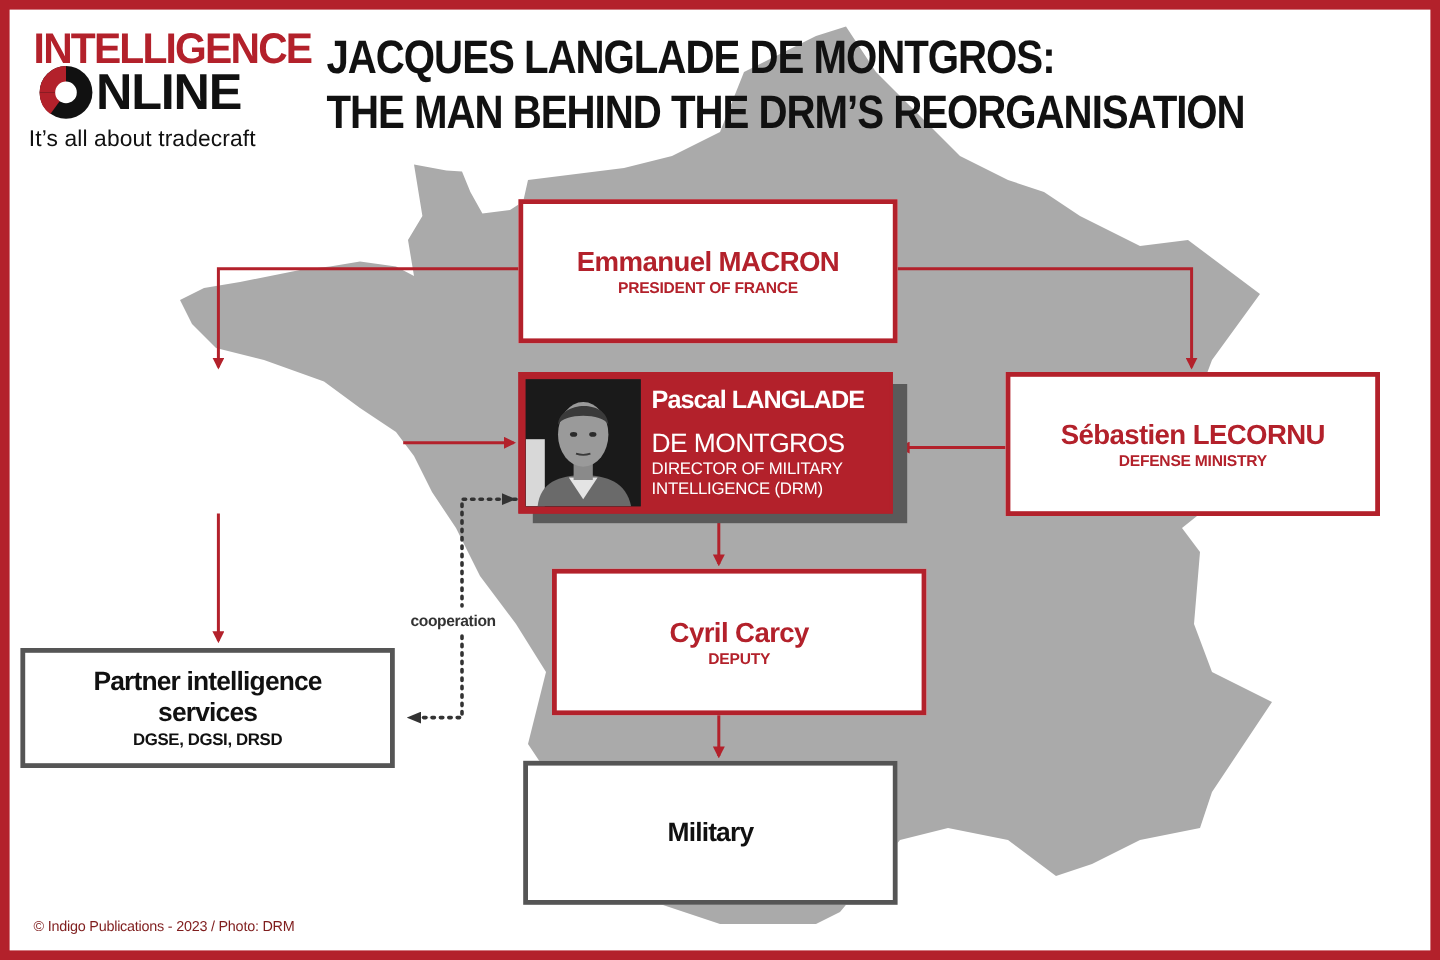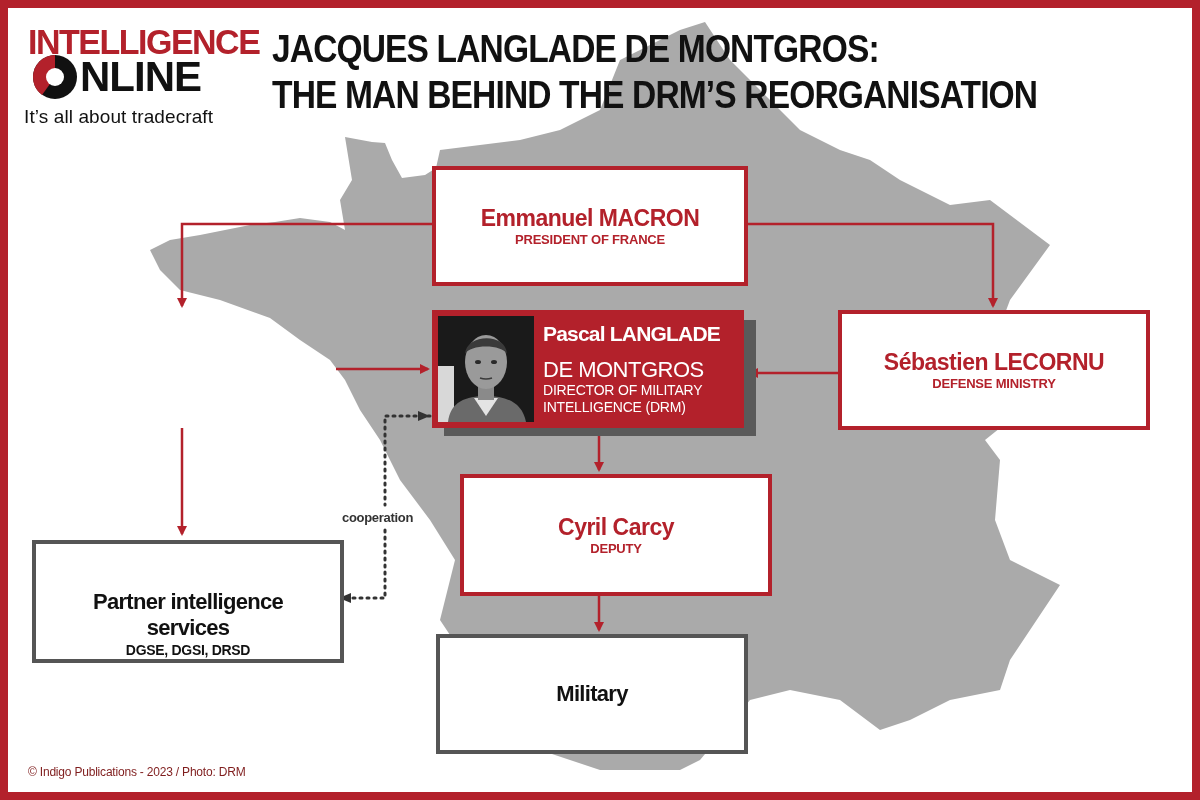--- a/index.html
+++ b/index.html
@@ -113,21 +113,21 @@
       <div class="r">DIRECTOR OF MILITARY</div>
       <div class="r">INTELLIGENCE (DRM)</div>
     </div>
   </div>
 
   <div class="box" style="left:830px;top:302px;width:312px;height:120px;">
     <div class="name">Sébastien LECORNU</div>
     <div class="role">DEFENSE MINISTRY</div>
   </div>
 
-  <div class="box gray" style="left:24px;top:532px;width:312px;height:123px;justify-content:flex-end;">
+  <div class="box gray" style="left:9px;top:532px;width:312px;height:100px;">
     <div class="black-title">Partner intelligence</div>
     <div class="black-title">services</div>
     <div class="black-sub">DGSE, DGSI, DRSD</div>
   </div>
 
   <div class="coop-label" style="left:334px;top:502px;">cooperation</div>
 
   <div class="box" style="left:452px;top:466px;width:312px;height:122px;">
     <div class="name">Cyril Carcy</div>
     <div class="role">DEPUTY</div>

